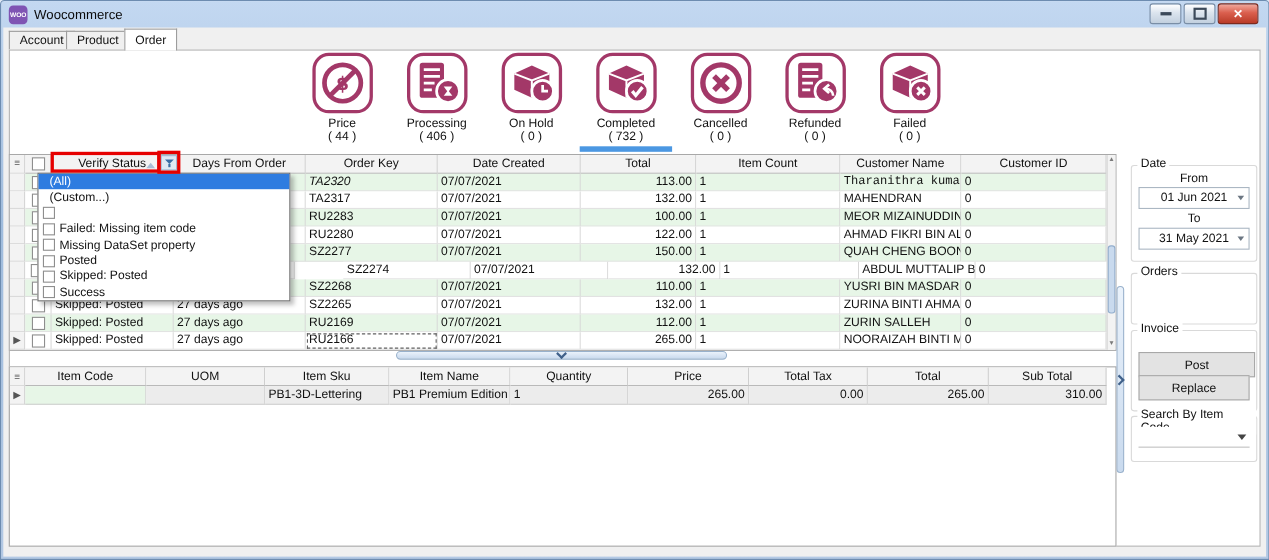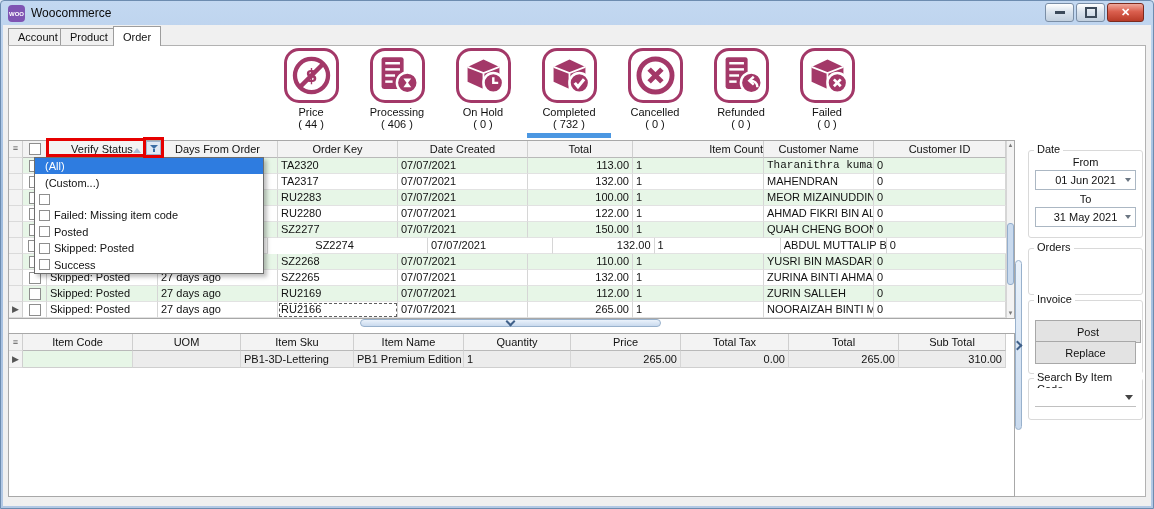--- a/index.html
+++ b/index.html
@@ -237,34 +237,34 @@
         <div class="ghead">
           <div class="mcell">≡</div>
           <div class="cbcell">
             <div class="cb"></div>
           </div>
           <div class="hcell" style="width: 111px;">Verify Status</div>
           <div class="hcell" style="width: 120px;">Days From Order</div>
           <div class="hcell" style="width: 120px;">Order Key</div>
           <div class="hcell" style="width: 130px;">Date Created</div>
           <div class="hcell" style="width: 105px;">Total</div>
-          <div class="hcell" style="width: 131px; text-align: right;">Item Count</div>
+          <div class="hcell" style="width: 131px;">Item Count</div>
           <div class="hcell" style="width: 110px;">Customer Name</div>
           <div class="hcell" style="width: 132px;">Customer ID</div>
         </div>
       </div>
     <div id="ogrid-rows">
         <div class="grow alt">
           <div class="mcell"></div>
           <div class="cbcell">
             <div class="cb"></div>
           </div>
           <div class="gcell" style="width: 111px;"></div>
           <div class="gcell" style="width: 120px;">27 days ago</div>
-          <div class="gcell" style="width: 120px;">TA2320</div>
+          <div class="gcell" style="width: 120px; font-style: italic;">TA2320</div>
           <div class="gcell" style="width: 130px;">07/07/2021</div>
           <div class="gcell right" style="width: 105px;">113.00</div>
           <div class="gcell" style="width: 131px;">1</div>
           <div class="gcell" style="width: 110px; font-family: Liberation Mono, monospace;">Tharanithra kumar</div>
           <div class="gcell" style="width: 132px;">0</div>
         </div>
         <div class="grow">
           <div class="mcell"></div>
           <div class="cbcell">
             <div class="cb"></div>
@@ -413,20 +413,24 @@
       <div class="ditem nocb">
         <span class="dlabel">(Custom...)</span>
       </div>
       <div class="ditem">
         <div class="cb"></div>
         <span class="dlabel"></span>
       </div>
       <div class="ditem">
         <div class="cb"></div>
         <span class="dlabel">Failed: Missing item code</span>
+      </div>
+      <div class="ditem">
+        <div class="cb"></div>
+        <span class="dlabel">Missing DataSet property</span>
       </div>
       <div class="ditem">
         <div class="cb"></div>
         <span class="dlabel">Posted</span>
       </div>
       <div class="ditem">
         <div class="cb"></div>
         <span class="dlabel">Skipped: Posted</span>
       </div>
       <div class="ditem">

